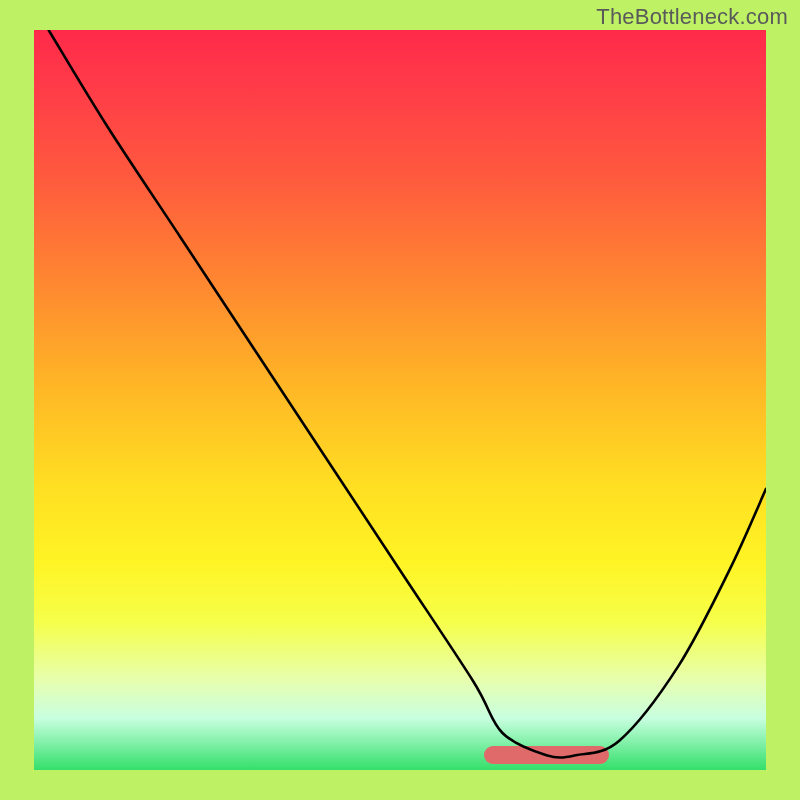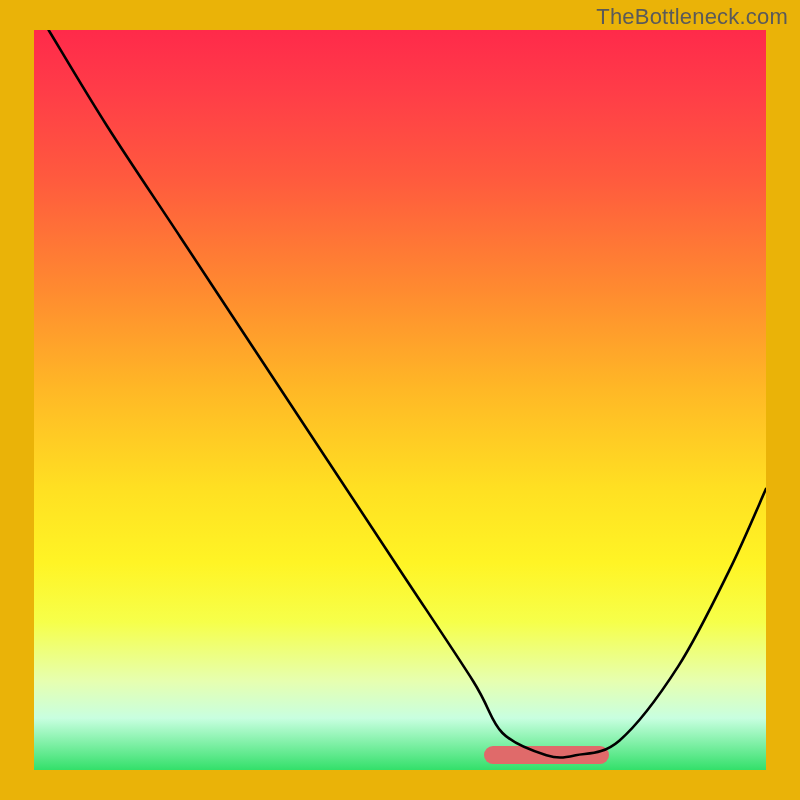--- a/index.html
+++ b/index.html
@@ -7,21 +7,21 @@
     padding: 0;
     width: 800px;
     height: 800px;
     background: #000;
     overflow: hidden;
   }
   .outer {
     position: relative;
     width: 800px;
     height: 800px;
-    background: #eab308;
+    background: #bef264;
   }
   .watermark {
     position: absolute;
     top: 4px;
     right: 12px;
     font-family: Arial, Helvetica, sans-serif;
     font-size: 22px;
     color: #5a5a5a;
     letter-spacing: 0.2px;
   }

